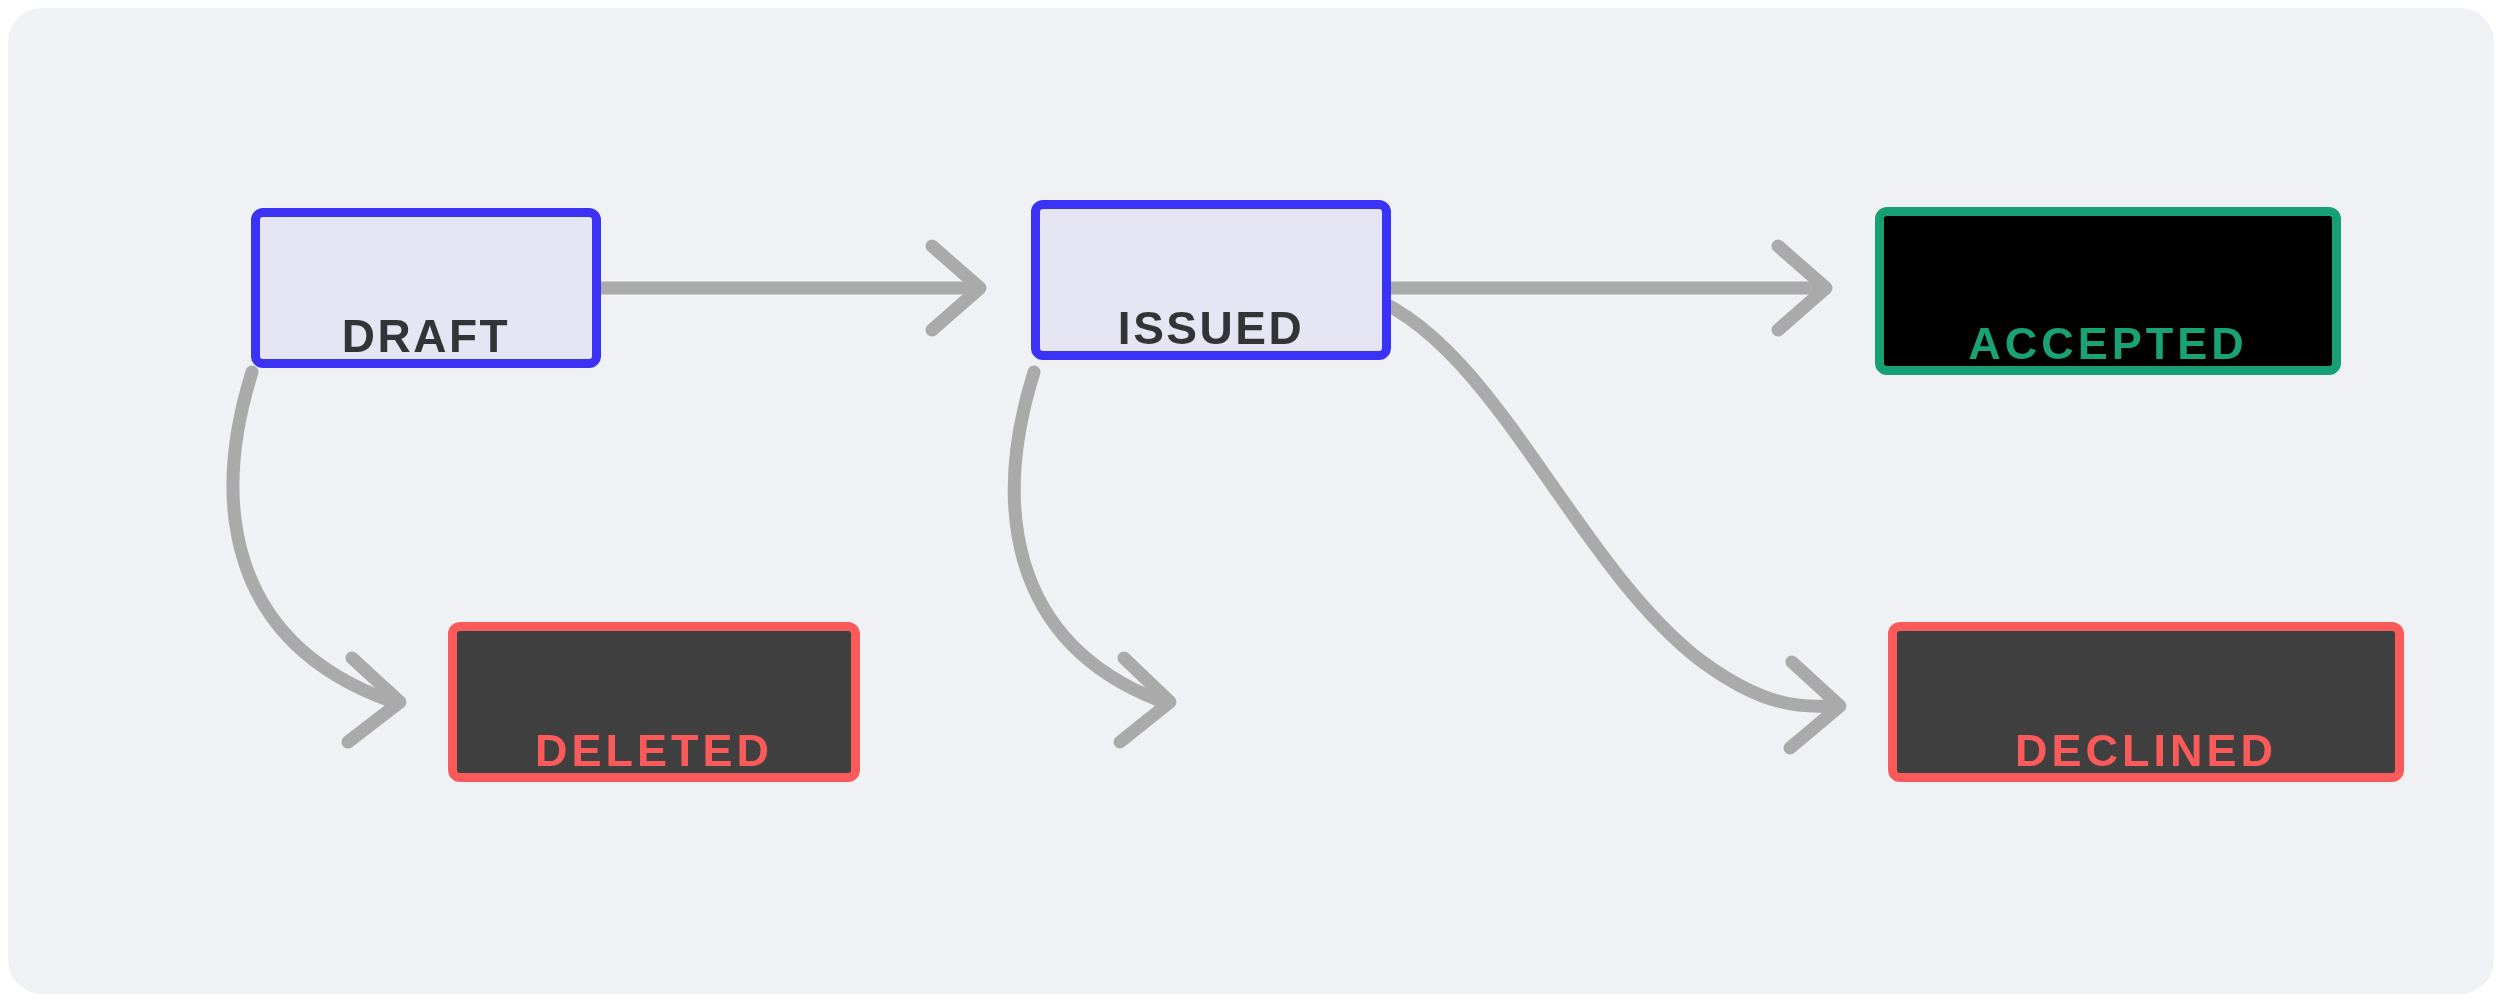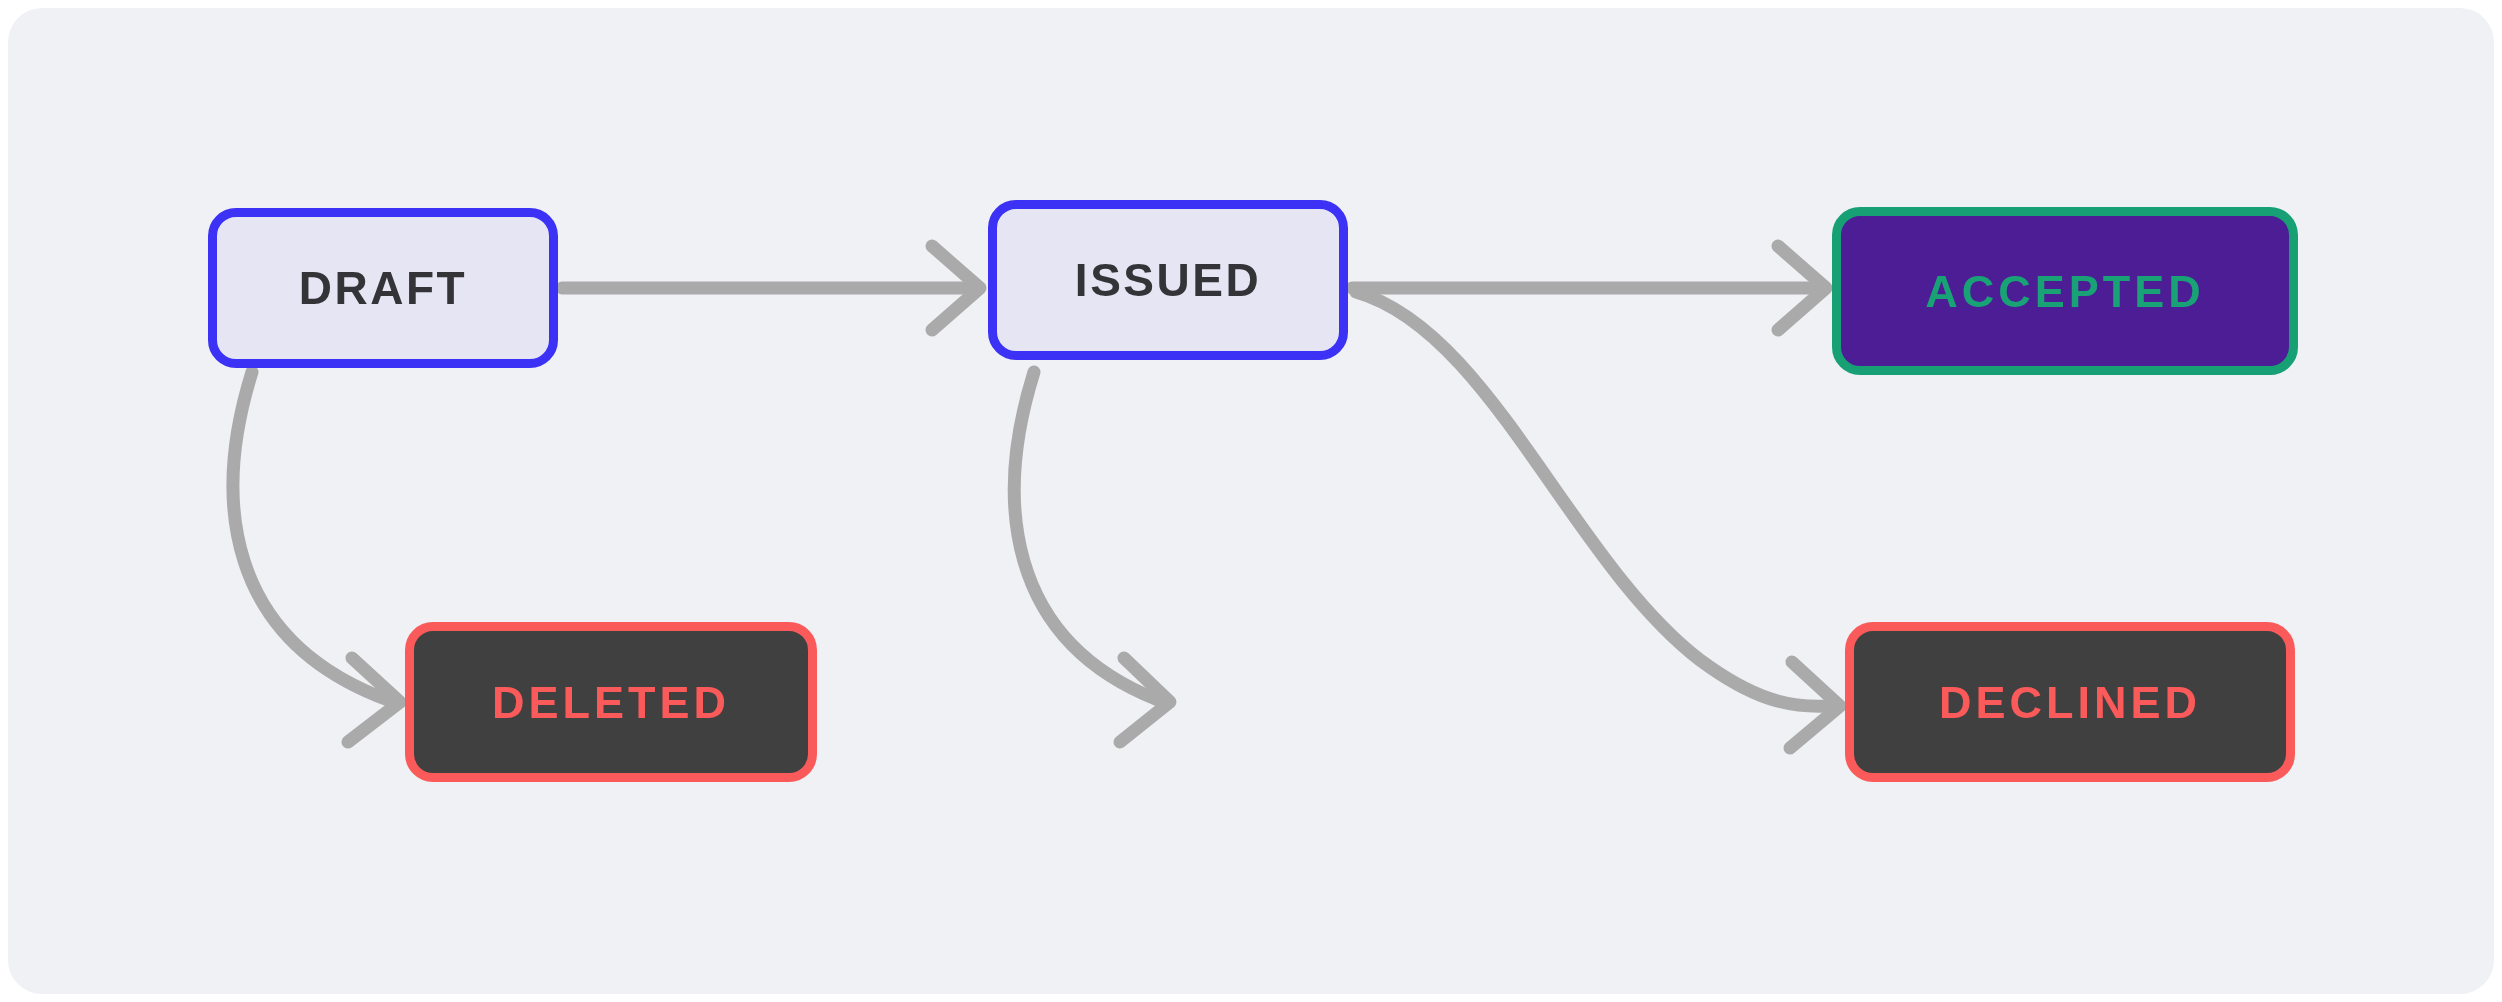--- a/index.html
+++ b/index.html
@@ -29,44 +29,45 @@
     left: 0;
     top: 0;
     width: 2502px;
     height: 1002px;
     pointer-events: none;
   }
   .node {
     position: absolute;
     box-sizing: border-box;
     display: flex;
-    align-items: center;
+    align-items: flex-end;
     justify-content: center;
     border-style: solid;
     border-width: 9px;
-    border-radius: 28px;
+    border-radius: 12px;
+    margin-left: 43px;
   }
   .node-label {
     font-weight: bold;
     white-space: nowrap;
     line-height: 1;
   }
   .node.state-draft,
   .node.state-issued {
     background: #e5e5f3;
     border-color: #3b32f5;
   }
   .node.state-draft .node-label,
   .node.state-issued .node-label {
     color: #343438;
     font-size: 46px;
     letter-spacing: 2.5px;
   }
   .node.state-accepted {
-    background: #4c1d95;
+    background: #000000;
     border-color: #17a074;
   }
   .node.state-accepted .node-label {
     color: #18a276;
     font-size: 45px;
     letter-spacing: 4px;
   }
   .node.state-terminal-red {
     background: #404040;
     border-color: #fb5a5a;
@@ -126,17 +127,17 @@
 
   <div class="node state-accepted" style="left:1832px; top:207px; width:466px; height:168px;">
     <span class="node-label">ACCEPTED</span>
   </div>
 
   <div class="node state-terminal-red" style="left:405px; top:622px; width:412px; height:160px;">
     <span class="node-label">DELETED</span>
   </div>
 
 
-  <div class="node state-terminal-red" style="left:1845px; top:622px; width:450px; height:160px;">
+  <div class="node state-terminal-red" style="left:1845px; top:622px; width:516px; height:160px;">
     <span class="node-label">DECLINED</span>
   </div>
 
 </div>
 
 </body></html>

